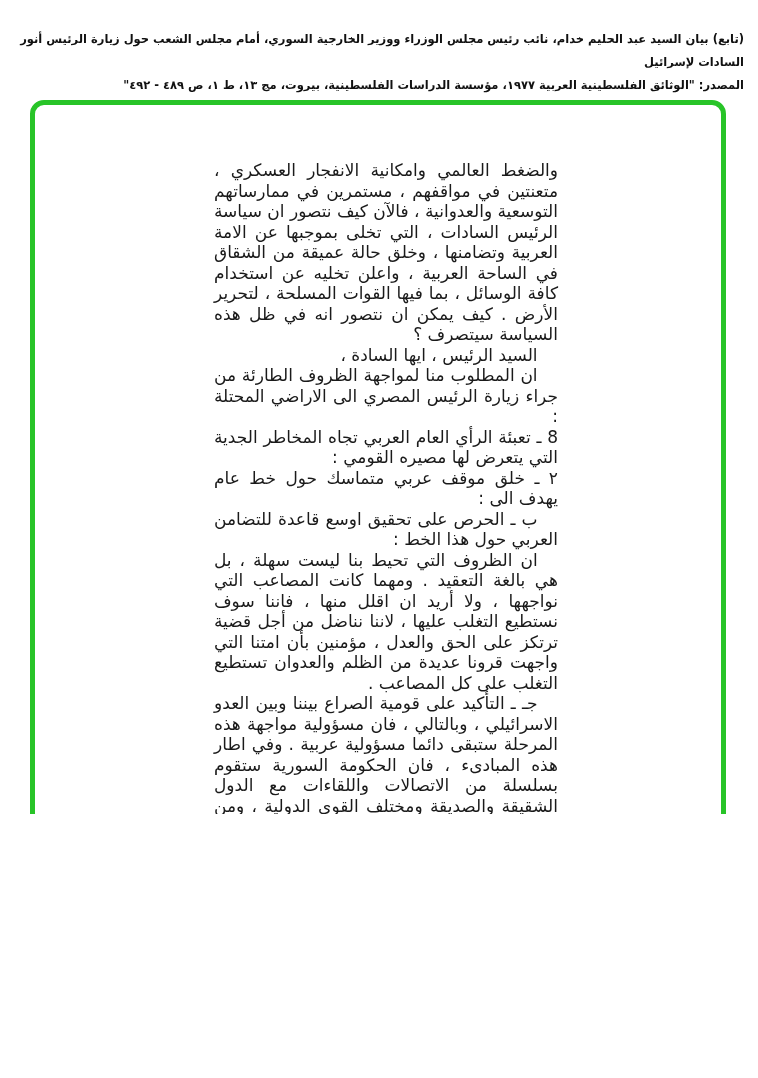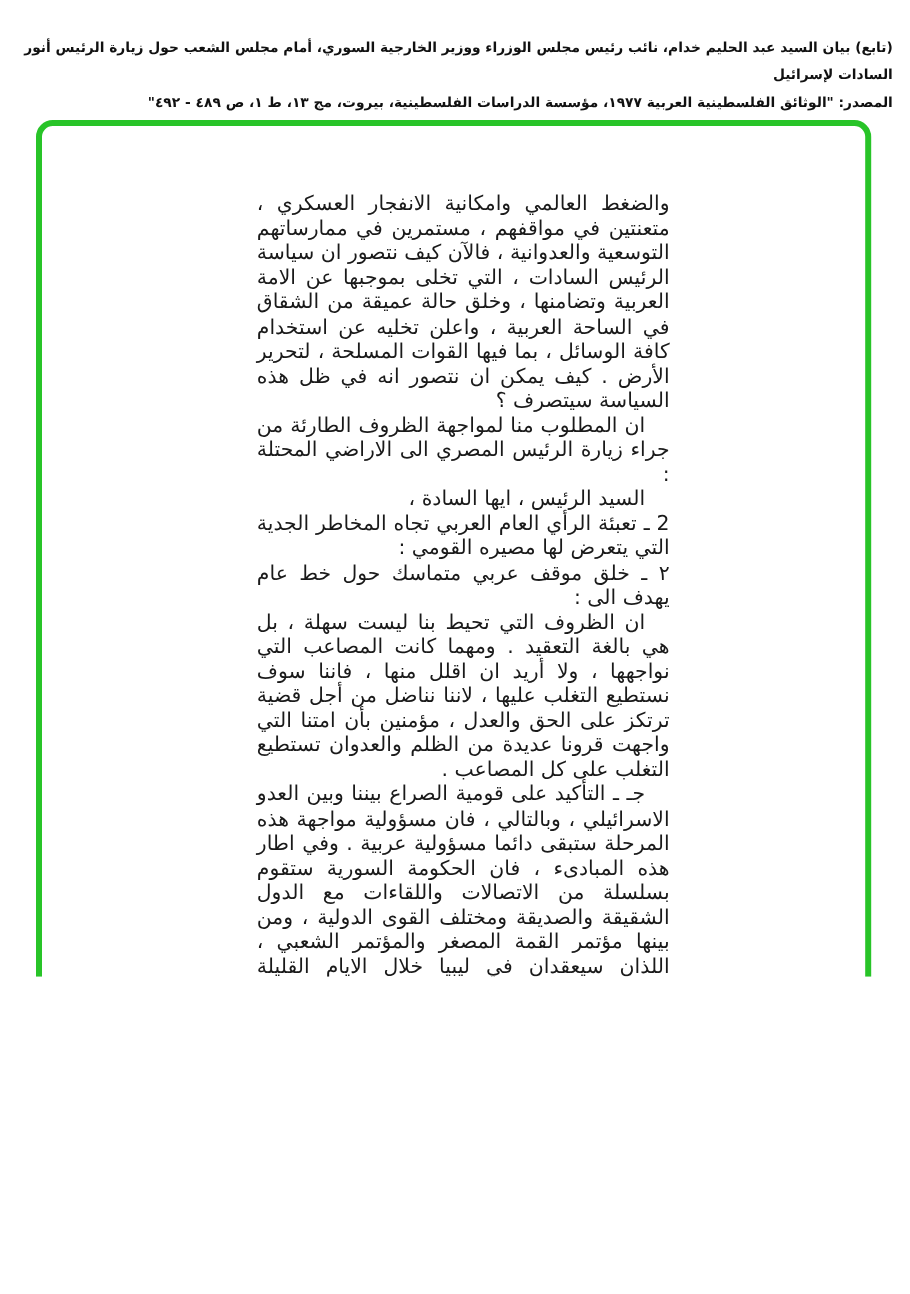--- a/index.html
+++ b/index.html
@@ -83,24 +83,25 @@
 
   <div class="doc-header">
     <div>(تابع) بيان السيد عبد الحليم خدام، نائب رئيس مجلس الوزراء ووزير الخارجية السوري، أمام مجلس الشعب حول زيارة الرئيس أنور السادات لإسرائيل</div>
     <div>المصدر: "الوثائق الفلسطينية العربية ١٩٧٧، مؤسسة الدراسات الفلسطينية، بيروت، مج ١٣، ط ١، ص ٤٨٩ - ٤٩٢"</div>
   </div>
 
   <div class="green-frame"></div>
 
   <div class="text-column">
       <p>والضغط العالمي وامكانية الانفجار العسكري ، متعنتين في مواقفهم ، مستمرين في ممارساتهم التوسعية والعدوانية ، فالآن كيف نتصور ان سياسة الرئيس السادات ، التي تخلى بموجبها عن الامة العربية وتضامنها ، وخلق حالة عميقة من الشقاق في الساحة العربية ، واعلن تخليه عن استخدام كافة الوسائل ، بما فيها القوات المسلحة ، لتحرير الأرض . كيف يمكن ان نتصور انه في ظل هذه السياسة سيتصرف ؟</p>
+      <p class="indent">السيد الرئيس ، ايها السادة ،</p>
       <p class="indent">ان المطلوب منا لمواجهة الظروف الطارئة من جراء زيارة الرئيس المصري الى الاراضي المحتلة :</p>
-      <p class="indent">السيد الرئيس ، ايها السادة ،</p>
-      <p>2 ـ تعبئة الرأي العام العربي تجاه المخاطر الجدية التي يتعرض لها مصيره القومي :</p>
+      <p>8 ـ تعبئة الرأي العام العربي تجاه المخاطر الجدية التي يتعرض لها مصيره القومي :</p>
       <p>٢ ـ خلق موقف عربي متماسك حول خط عام يهدف الى :</p>
+      <p class="indent">ب ـ الحرص على تحقيق اوسع قاعدة للتضامن العربي حول هذا الخط :</p>
       <p class="indent">ان الظروف التي تحيط بنا ليست سهلة ، بل هي بالغة التعقيد . ومهما كانت المصاعب التي نواجهها ، ولا أريد ان اقلل منها ، فاننا سوف نستطيع التغلب عليها ، لاننا نناضل من أجل قضية ترتكز على الحق والعدل ، مؤمنين بأن امتنا التي واجهت قرونا عديدة من الظلم والعدوان تستطيع التغلب على كل المصاعب .</p>
       <p class="indent">جـ ـ التأكيد على قومية الصراع بيننا وبين العدو الاسرائيلي ، وبالتالي ، فان مسؤولية مواجهة هذه المرحلة ستبقى دائما مسؤولية عربية . وفي اطار هذه المبادىء ، فان الحكومة السورية ستقوم بسلسلة من الاتصالات واللقاءات مع الدول الشقيقة والصديقة ومختلف القوى الدولية ، ومن بينها مؤتمر القمة المصغر والمؤتمر الشعبي ، اللذان سيعقدان في ليبيا خلال الايام القليلة القادمة .</p>
     </div>
 
   <div class="separator-rule"></div>
 
   <div class="page-number">٦</div>
 
 </div>
 

